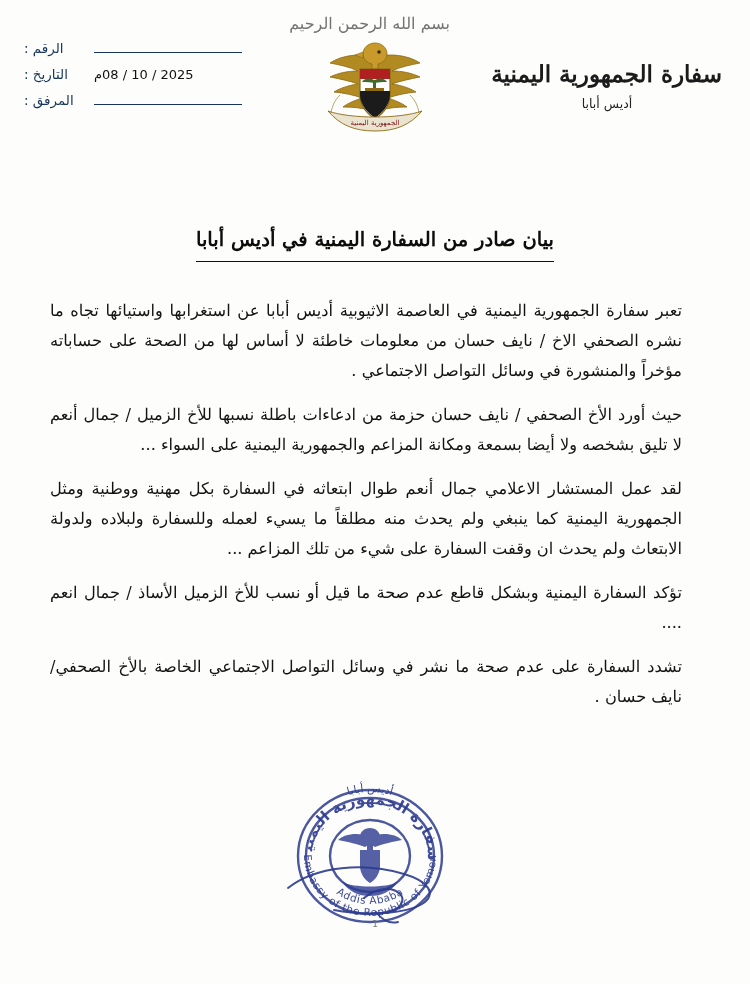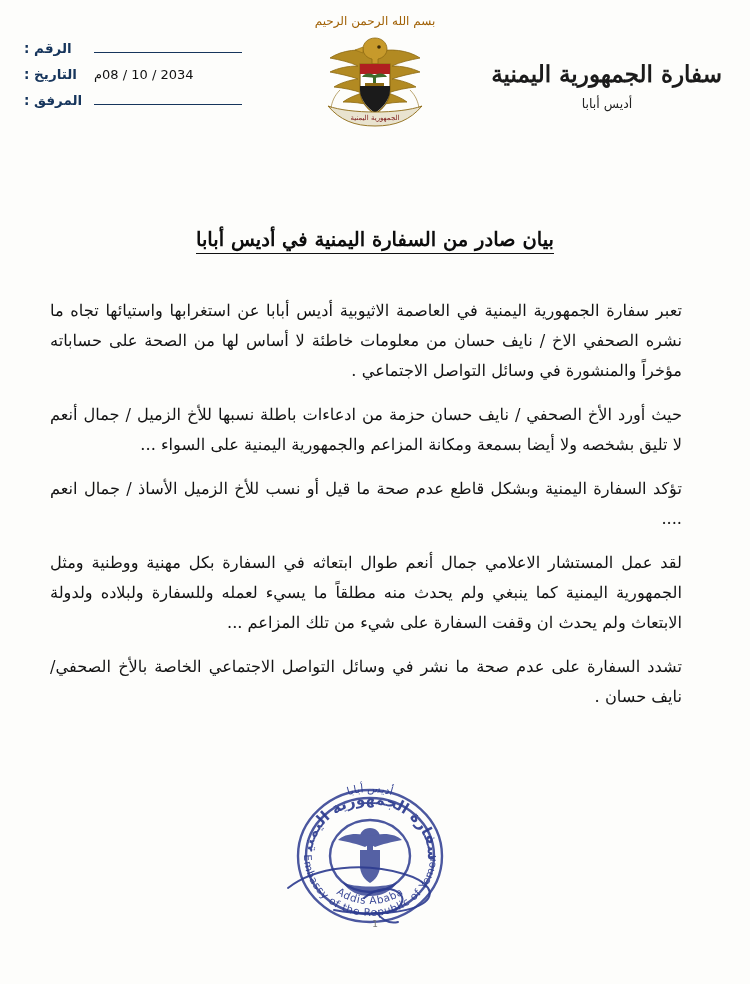--- a/index.html
+++ b/index.html
@@ -59,22 +59,22 @@
     position: absolute;
     top: 0px;
     left: 50%;
     transform: translateX(-50%);
     width: 150px;
     height: 140px;
     text-align: center;
   }
   .basmala {
     font-family: "DejaVu Serif", serif;
-    font-size: 12px;
-    color: #a16207;
+    font-size: 16px;
+    color: #737373;
     white-space: nowrap;
     letter-spacing: -0.5px;
   }
   .eagle-wrap {
     position: relative;
     width: 130px;
     height: 110px;
     margin: 2px auto 0 auto;
     text-align: right;
   }
@@ -93,21 +93,21 @@
     display: flex;
     flex-direction: row-reverse;
     justify-content: flex-start;
     align-items: baseline;
     height: 26px;
     gap: 8px;
   }
   .meta-label {
     font-size: 13.5px;
     color: #16355c;
-    font-weight: bold;
+    font-weight: normal;
     min-width: 62px;
     text-align: left;
     white-space: nowrap;
   }
   .meta-value {
     font-size: 13px;
     color: #111;
     white-space: nowrap;
   }
   .meta-line {
@@ -126,21 +126,21 @@
     width: 750px;
     text-align: center;
     font-family: "DejaVu Serif", serif;
     font-size: 19.5px;
     font-weight: bold;
     color: #0d0d0d;
     direction: rtl;
   }
   .title span {
     border-bottom: 1.6px solid #111;
-    padding-bottom: 2px;
+    padding-bottom: 10px;
   }
 
   
   .body-text {
     position: absolute;
     top: 296px;
     right: 52px;
     width: 648px;
     direction: rtl;
     text-align: justify;
@@ -187,21 +187,21 @@
 
   <div class="header">
 
     <div class="meta">
       <div class="meta-row">
         <div class="meta-label">الرقم :</div>
         <div class="meta-line"></div>
       </div>
       <div class="meta-row">
         <div class="meta-label">التاريخ :</div>
-        <div class="meta-value">2034 / 10 / 08م</div>
+        <div class="meta-value">2025 / 10 / 08م</div>
       </div>
       <div class="meta-row">
         <div class="meta-label">المرفق :</div>
         <div class="meta-line"></div>
       </div>
     </div>
 
     <div class="emblem">
       <div class="basmala">بسم الله الرحمن الرحيم</div>
       <div class="eagle-wrap">
@@ -246,22 +246,22 @@
     </div>
   </div>
 
   <div class="title">
     <span>بيان صادر من السفارة اليمنية في أديس أبابا</span>
   </div>
 
   <div class="body-text">
     <p>تعبر سفارة الجمهورية اليمنية في العاصمة الاثيوبية أديس أبابا عن استغرابها واستيائها تجاه ما نشره الصحفي الاخ / نايف حسان من معلومات خاطئة لا أساس لها من الصحة على حساباته مؤخراً والمنشورة في وسائل التواصل الاجتماعي .</p>
     <p>حيث أورد الأخ الصحفي / نايف حسان حزمة من ادعاءات باطلة نسبها للأخ الزميل / جمال أنعم لا تليق بشخصه ولا أيضا بسمعة ومكانة المزاعم والجمهورية اليمنية على السواء ...</p>
+    <p>لقد عمل المستشار الاعلامي جمال أنعم طوال ابتعاثه في السفارة بكل مهنية ووطنية ومثل الجمهورية اليمنية كما ينبغي ولم يحدث منه مطلقاً ما يسيء لعمله وللسفارة ولبلاده ولدولة الابتعاث ولم يحدث ان وقفت السفارة على شيء من تلك المزاعم ...</p>
     <p>تؤكد السفارة اليمنية وبشكل قاطع عدم صحة ما قيل أو نسب للأخ الزميل الأساذ / جمال انعم ....</p>
-    <p>لقد عمل المستشار الاعلامي جمال أنعم طوال ابتعاثه في السفارة بكل مهنية ووطنية ومثل الجمهورية اليمنية كما ينبغي ولم يحدث منه مطلقاً ما يسيء لعمله وللسفارة ولبلاده ولدولة الابتعاث ولم يحدث ان وقفت السفارة على شيء من تلك المزاعم ...</p>
     <p>تشدد السفارة على عدم صحة ما نشر في وسائل التواصل الاجتماعي الخاصة بالأخ الصحفي/ نايف حسان .</p>
   </div>
 
   <div class="stamp-area">
     <div class="stamp">
       <svg viewBox="0 0 196 168" width="196" height="168" aria-hidden="true">
         <defs>
           <path id="arcTopAr" d="M 28 86 A 70 64 0 0 1 168 86"></path>
           <path id="arcTopAr2" d="M 40 86 A 58 52 0 0 1 156 86"></path>
           <path id="arcBotEn" d="M 32 86 A 66 60 0 0 0 164 86"></path>

